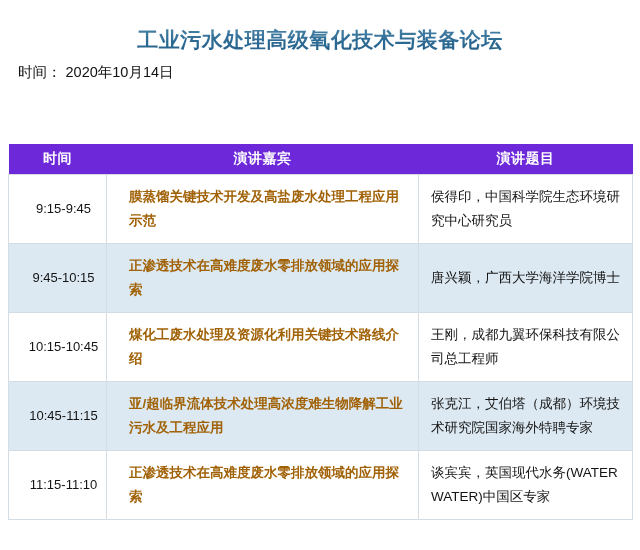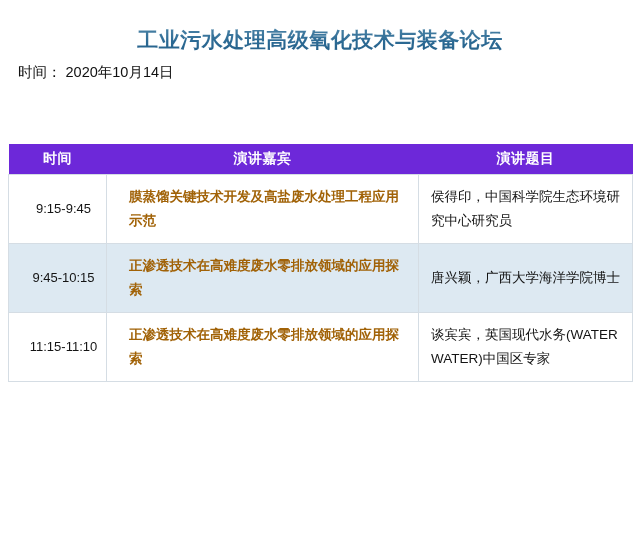--- a/index.html
+++ b/index.html
@@ -149,20 +149,30 @@
           <td class="cell-time">9:15-9:45</td>
           <td class="cell-topic">膜蒸馏关键技术开发及高盐废水处理工程应用示范</td>
           <td class="cell-guest">侯得印，中国科学院生态环境研究中心研究员</td>
         </tr>
         <tr class="row-even">
           <td class="cell-time">9:45-10:15</td>
           <td class="cell-topic">正渗透技术在高难度废水零排放领域的应用探索</td>
           <td class="cell-guest">唐兴颖，广西大学海洋学院博士</td>
         </tr>
         <tr class="row-odd">
+          <td class="cell-time">10:15-10:45</td>
+          <td class="cell-topic">煤化工废水处理及资源化利用关键技术路线介绍</td>
+          <td class="cell-guest">王刚，成都九翼环保科技有限公司总工程师</td>
+        </tr>
+        <tr class="row-even">
+          <td class="cell-time">10:45-11:15</td>
+          <td class="cell-topic">亚/超临界流体技术处理高浓度难生物降解工业污水及工程应用</td>
+          <td class="cell-guest">张克江，艾伯塔（成都）环境技术研究院国家海外特聘专家</td>
+        </tr>
+        <tr class="row-odd">
           <td class="cell-time">11:15-11:10</td>
           <td class="cell-topic">正渗透技术在高难度废水零排放领域的应用探索</td>
           <td class="cell-guest">谈宾宾，英国现代水务(WATER WATER)中国区专家</td>
         </tr>
       </tbody>
   </table>
 
 </div>
 
 </body></html>

